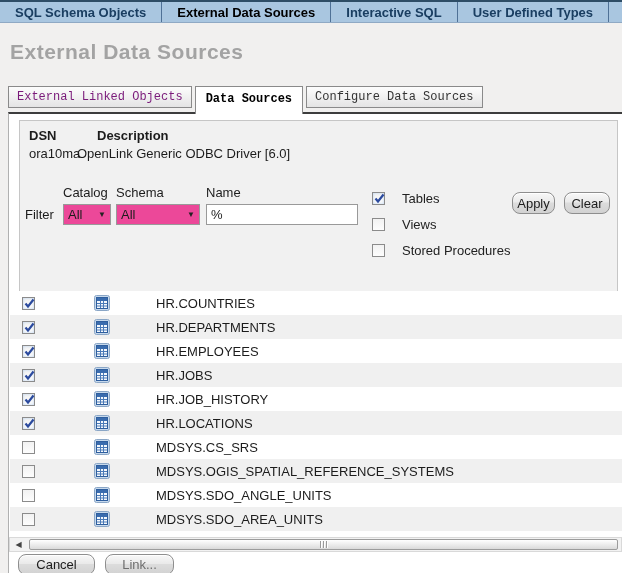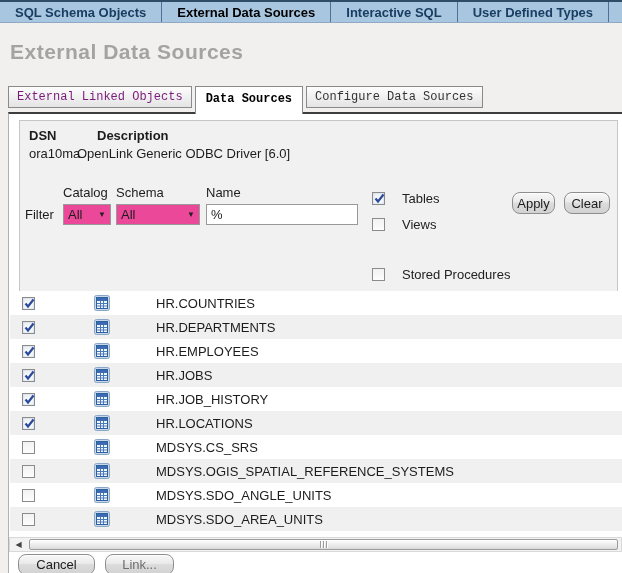--- a/index.html
+++ b/index.html
@@ -202,21 +202,21 @@
           <svg width="13" height="13" viewBox="0 0 13 13">
             <path d="M2.5 6.5 L5 9.5 L10.5 2.5" fill="none" stroke="var(--check-blue,#2b4a9e)" stroke-width="2.2"></path>
           </svg>
         </span>
         <span class="t-lbl">Tables</span>
       </div>
       <div class="type-row" style="top: 96px;">
         <span class="cb"></span>
         <span class="t-lbl">Views</span>
       </div>
-      <div class="type-row" style="top: 122px; margin-top: 24px;">
+      <div class="type-row" style="top: 122px;">
         <span class="cb"></span>
         <span class="t-lbl">Stored Procedures</span>
       </div>
     </div>
 
   <div class="object-list">
       <div class="obj-row">
         <span class="cb checked">
           <svg width="13" height="13" viewBox="0 0 13 13">
             <path d="M2.5 6.5 L5 9.5 L10.5 2.5" fill="none" stroke="var(--check-blue,#2b4a9e)" stroke-width="2.2"></path>

